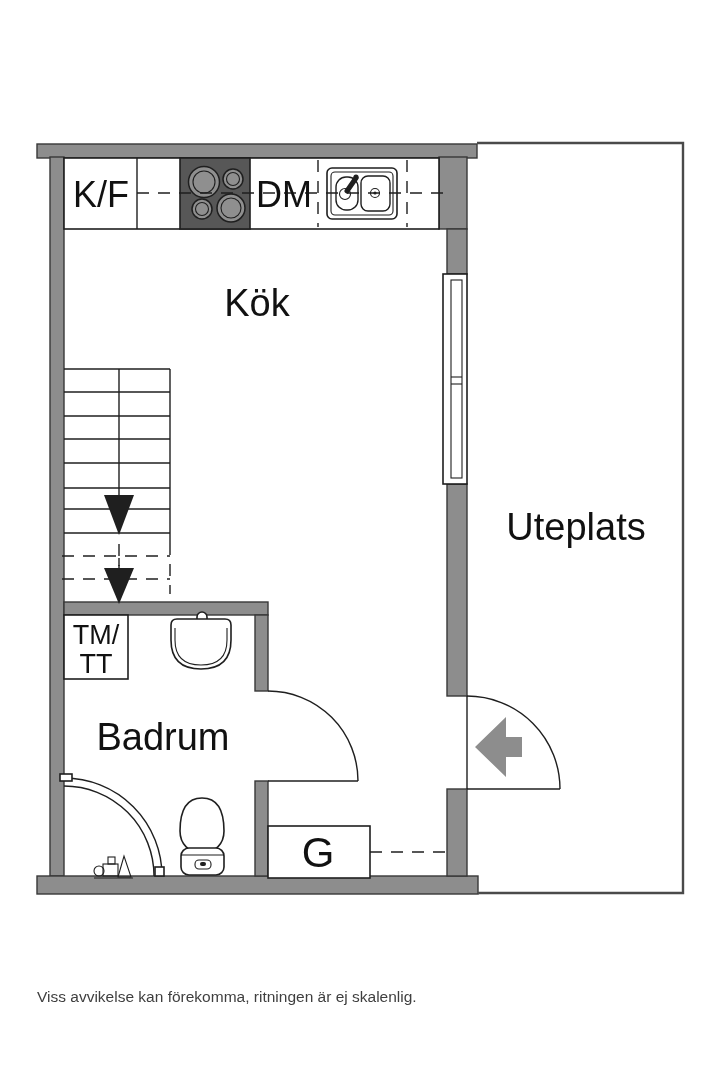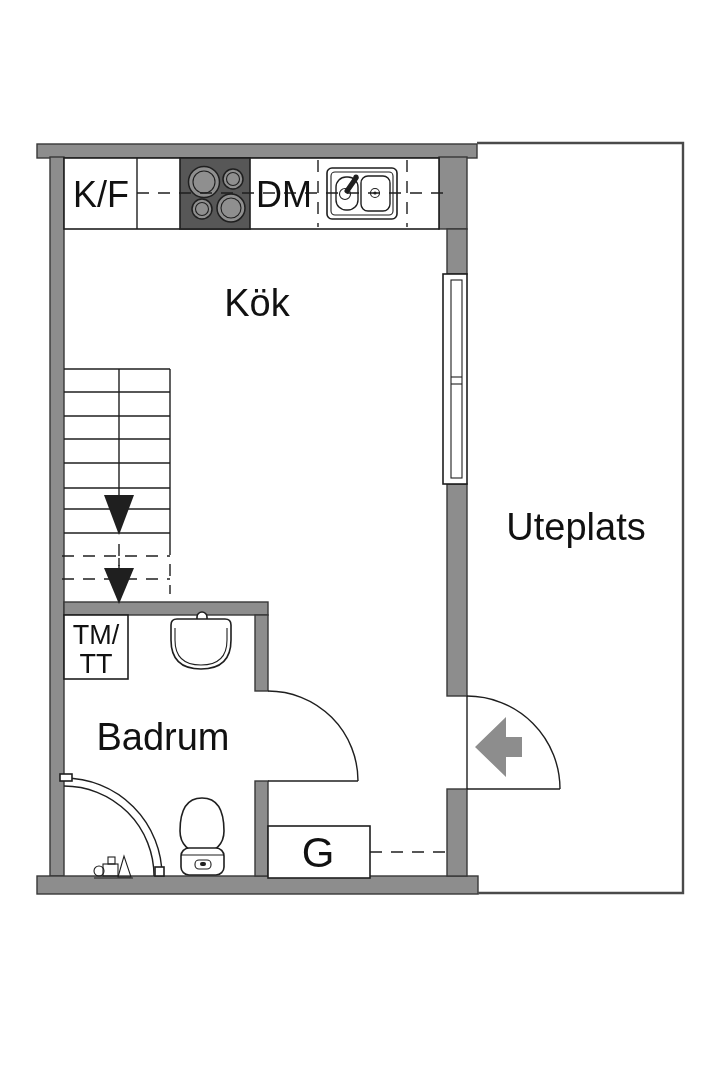--- a/index.html
+++ b/index.html
@@ -159,13 +159,14 @@
     <text class="appl-label" x="101" y="171" text-anchor="middle">K/F</text>
     <text class="appl-label" x="284" y="171" text-anchor="middle">DM</text>
     <text class="room-label" x="257" y="280" text-anchor="middle">Kök</text>
     <text class="room-label" x="576" y="504" text-anchor="middle">Uteplats</text>
     <text class="tmtt-label" x="96" y="608" text-anchor="middle">TM/</text>
     <text class="tmtt-label" x="96" y="637" text-anchor="middle">TT</text>
     <text class="room-label" x="163" y="714" text-anchor="middle">Badrum</text>
     <text class="g-label" x="318" y="831" text-anchor="middle">G</text>
   </svg>
 
+  <div class="disclaimer">Viss avvikelse kan förekomma, ritningen är ej skalenlig.</div>
 </div>
 
 </body></html>

